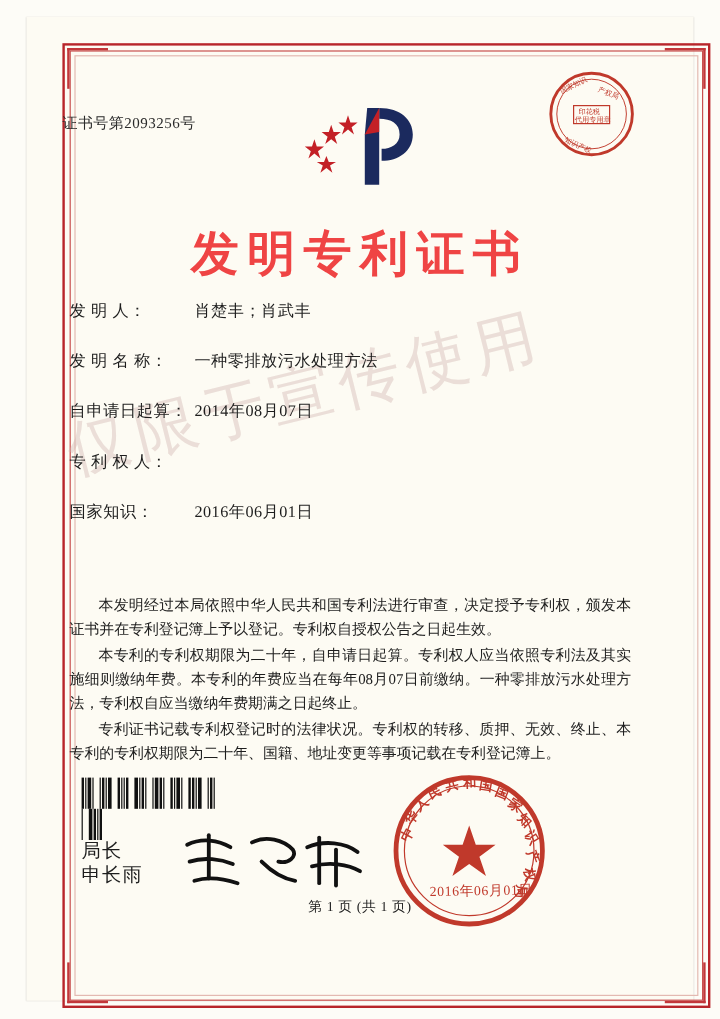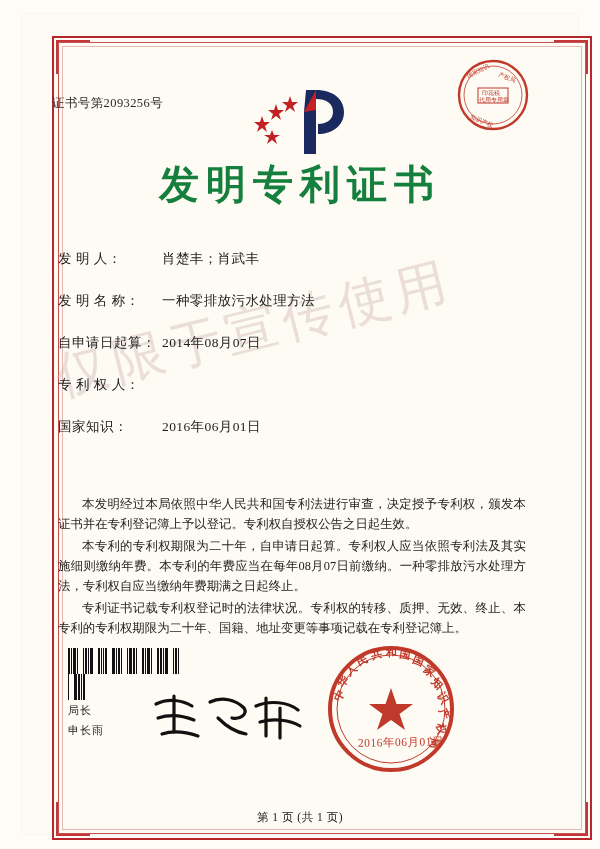--- a/index.html
+++ b/index.html
@@ -86,27 +86,27 @@
     top: 82px;
     width: 100px;
     height: 80px;
   }
   .logo svg { display: block; }
 
   
   .main-title {
     position: absolute;
     left: 0;
-    top: 157px;
+    top: 184px;
     width: 600px;
     text-align: center;
     font-size: 40px;
     font-weight: bold;
     letter-spacing: 7px;
-    color: #15803d;
+    color: #ef4444;
     font-family: "DejaVu Serif", "Liberation Serif", serif;
   }
 
   
   .fields {
     position: absolute;
     left: 58px;
     top: 250px;
     width: 470px;
   }
@@ -159,21 +159,21 @@
     height: 26px;
     margin-right: 1px;
     vertical-align: top;
   }
 
   
   .sig-block {
     position: absolute;
     left: 68px;
     top: 700px;
-    font-size: 11px;
+    font-size: 16px;
     color: #1d1d1d;
     line-height: 20px;
   }
   .sig-block div { letter-spacing: 1px; }
   .handwriting {
     position: absolute;
     left: 148px;
     top: 688px;
     width: 160px;
     height: 56px;
@@ -219,21 +219,21 @@
     font-family: "DejaVu Serif", "Liberation Serif", serif;
     pointer-events: none;
     white-space: nowrap;
     line-height: 96px;
   }
 
   
   .footer {
     position: absolute;
     left: 0;
-    top: 810px;
+    top: 748px;
     width: 600px;
     text-align: center;
     font-size: 11.5px;
     color: #222;
     letter-spacing: 0.5px;
   }
 </style>
 </head>
 <body>
 

